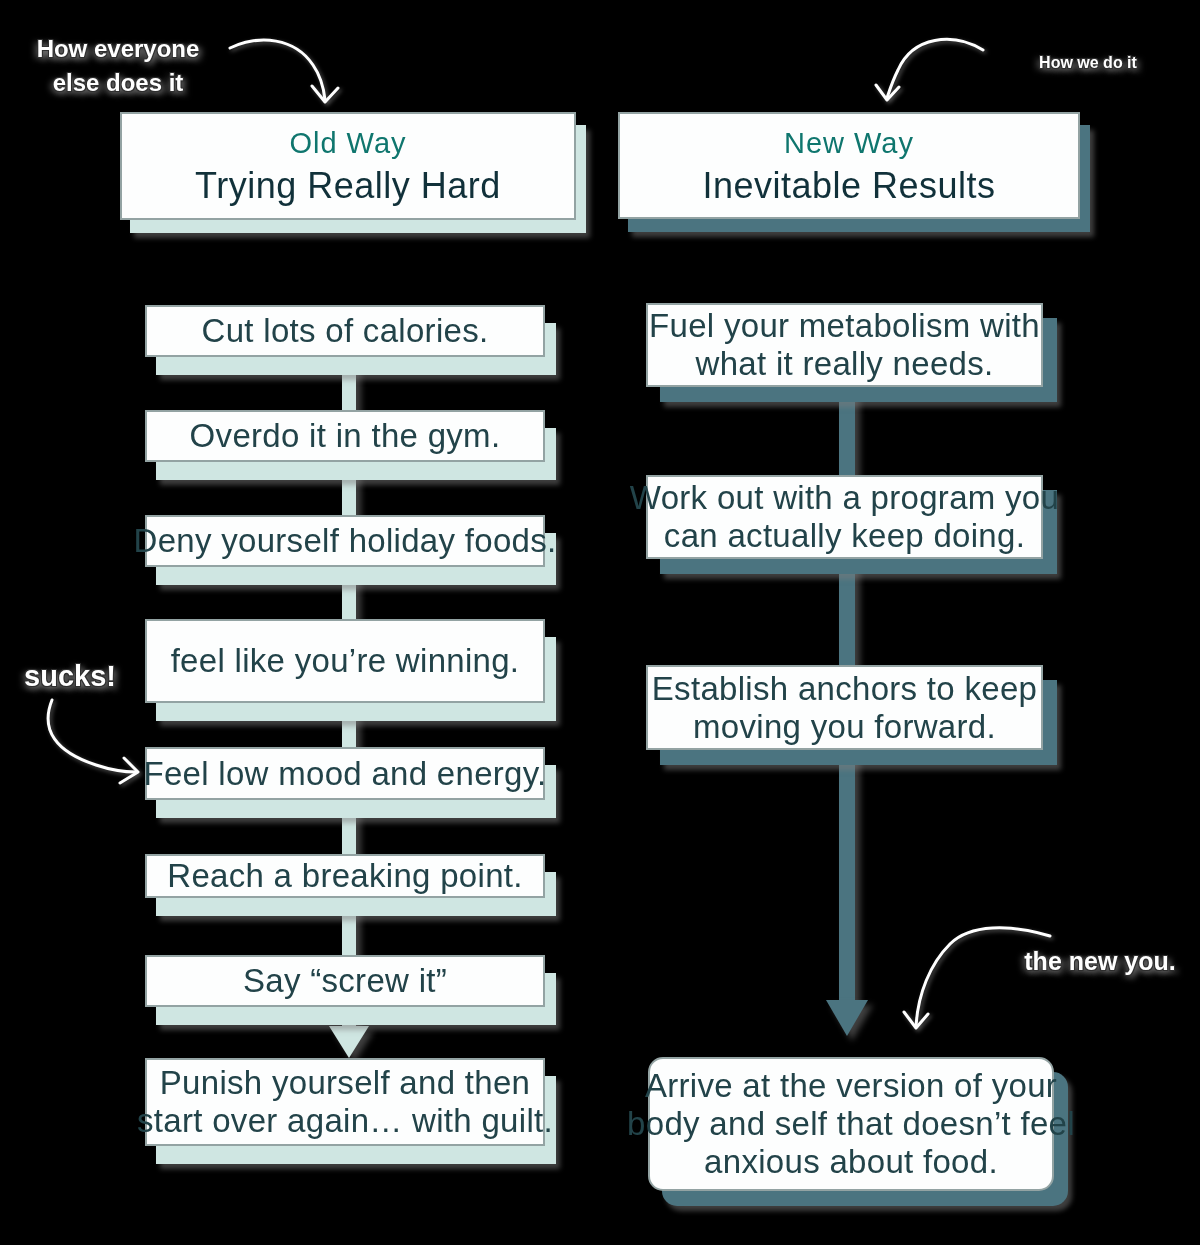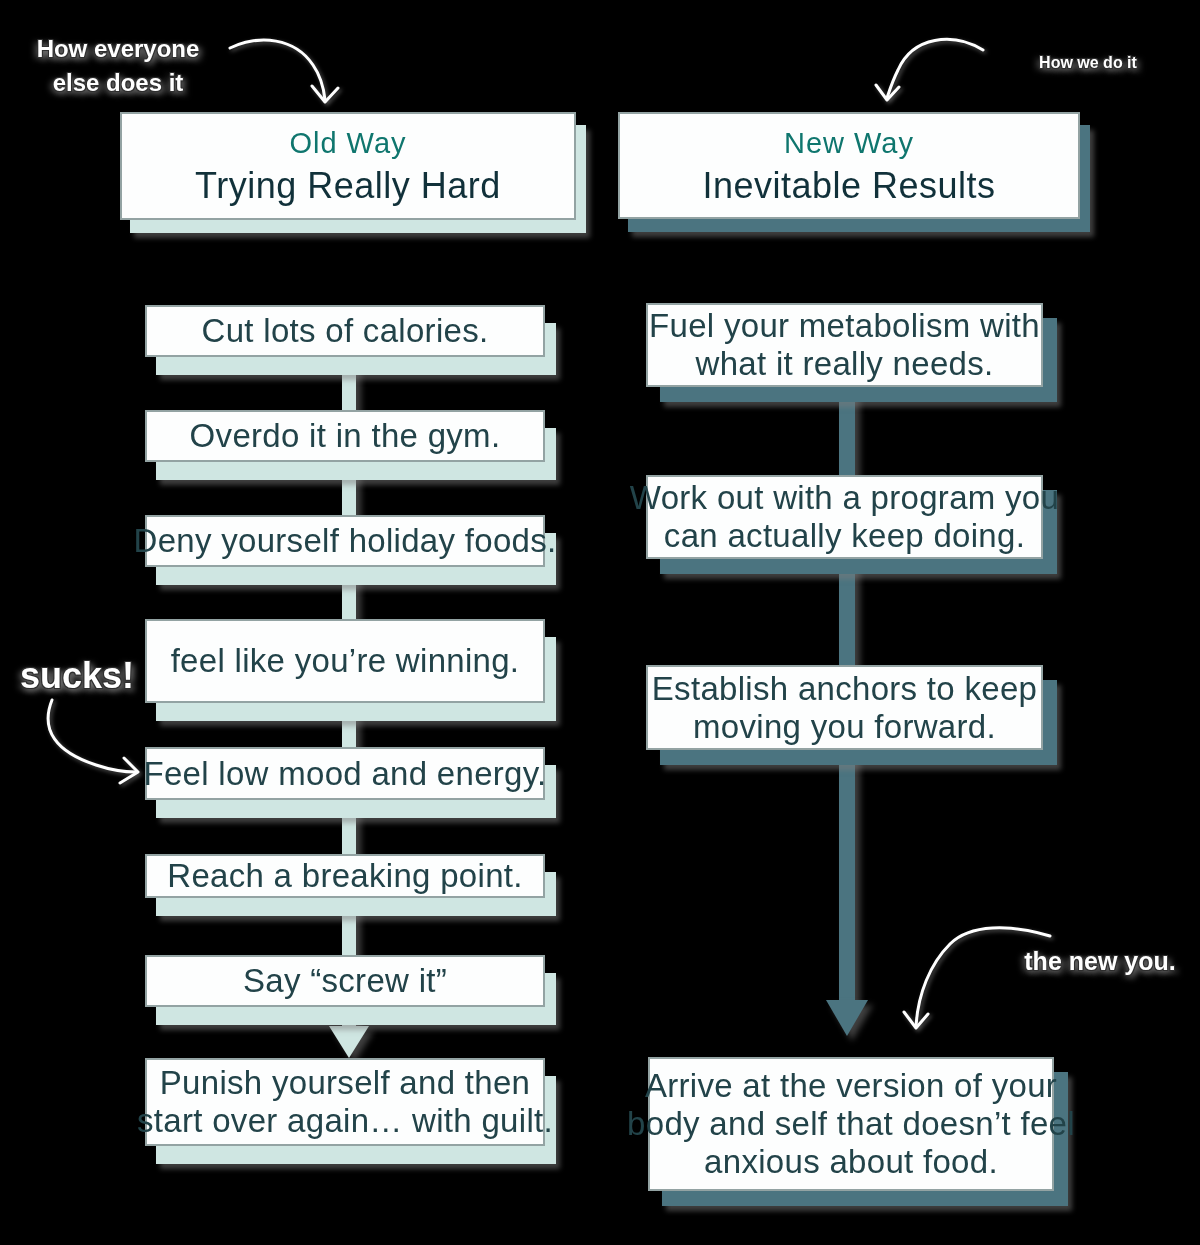--- a/index.html
+++ b/index.html
@@ -99,21 +99,21 @@
     <div class="line">what it really needs.</div>
   </div>
   <div class="box new-shadow" style="left:646px;top:475px;width:397px;height:84px;padding:0 6px;">
     <div class="line">Work out with a program you</div>
     <div class="line">can actually keep doing.</div>
   </div>
   <div class="box new-shadow" style="left:646px;top:665px;width:397px;height:85px;padding:0 6px;">
     <div class="line">Establish anchors to keep</div>
     <div class="line">moving you forward.</div>
   </div>
-  <div class="box new-shadow" style="left:648px;top:1057px;width:406px;height:134px;padding:16px 2px;">
+  <div class="box new-shadow" style="left:648px;top:1057px;width:406px;height:134px;padding:16px 2px;border-radius:15px;">
     <div class="line">Arrive at the version of your</div>
     <div class="line">body and self that doesn’t feel</div>
     <div class="line">anxious about food.</div>
   </div>
 
   <div class="note" style="left:18px;top:32px;width:200px;font-size:24px;line-height:34px;">
     <div>How everyone</div>
     <div>else does it</div>
   </div>
   <svg class="sketch-arrow" style="left:210px;top:30px;" width="130" height="82" viewBox="0 0 130 82">
@@ -122,21 +122,21 @@
   </svg>
 
   <div class="note" style="left:998px;top:48px;width:180px;font-size:16px;line-height:30px;">
     <div>How we do it</div>
   </div>
   <svg class="sketch-arrow" style="left:868px;top:30px;" width="125" height="78" viewBox="0 0 125 78">
     <path d="M115,20 C85,2 45,6 30,40 C24,52 21,62 19,68"></path>
     <polyline points="8,55 19,70 31,57"></polyline>
   </svg>
 
-  <div class="note" style="left:20px;top:660px;width:100px;font-size:36px;line-height:32px;">
+  <div class="note" style="left:20px;top:660px;width:100px;font-size:29px;line-height:32px;">
     <div>sucks!</div>
   </div>
   <svg class="sketch-arrow" style="left:36px;top:690px;" width="115" height="95" viewBox="0 0 115 95">
     <path d="M16,10 C4,40 20,62 60,75 C75,80 90,82 100,82"></path>
     <polyline points="88,68 102,82 84,93"></polyline>
   </svg>
 
   <div class="note" style="left:1005px;top:946px;width:190px;font-size:25px;line-height:30px;">
     <div>the new you.</div>
   </div>

